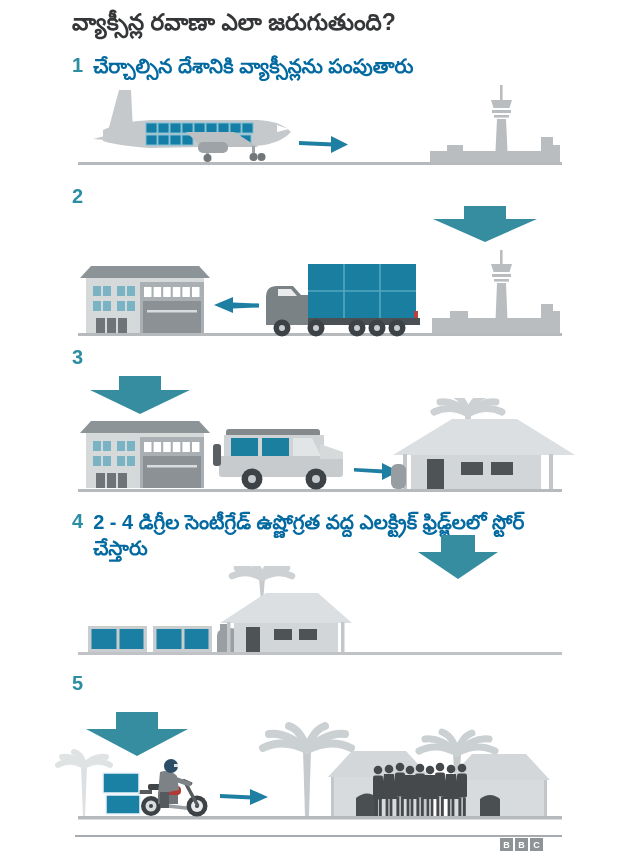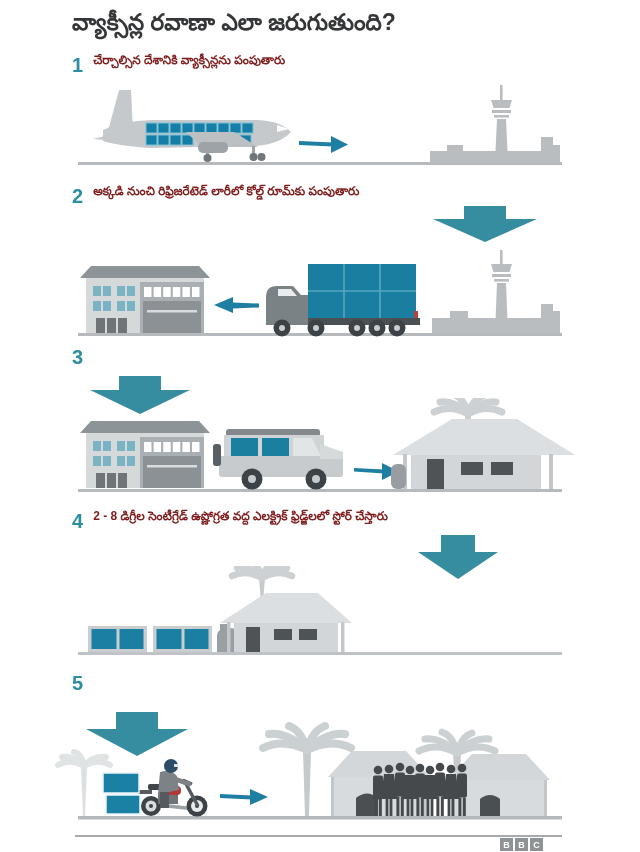--- a/index.html
+++ b/index.html
@@ -3,21 +3,21 @@
 <meta charset="utf-8">
 <style>
   * { margin:0; padding:0; box-sizing:border-box; }
   html,body { background:#ffffff; }
   body { font-family:"Liberation Sans", sans-serif; }
   .canvas { position:relative; width:640px; height:852px; background:#ffffff; overflow:hidden; }
   .title { position:absolute; left:72px; top:8px; width:530px;
            font-size:23px; font-weight:bold; color:#343638; line-height:1.3; }
   .step { position:absolute; left:72px; width:500px; display:flex; align-items:flex-start; gap:10px; }
   .step .num { font-size:20px; font-weight:bold; color:#2b8ea2; line-height:1.2; flex:0 0 auto; }
-  .step .txt { font-size:12px; font-weight:bold; color:#7f1d1d; line-height:1.3; }
+  .step .txt { font-size:20px; font-weight:bold; color:#0369a1; line-height:1.3; }
   .illus { position:absolute; left:0; display:block; }
   .darr  { position:absolute; display:block; }
   .footer-line { position:absolute; left:75px; top:835px; width:487px; height:2px; background:#a7abae; }
   .bbc { position:absolute; left:500px; top:838px; display:flex; gap:2px; }
   .bbc .blk { width:13px; height:13px; background:#8e9396; color:#ffffff;
               font-weight:bold; font-size:9px; display:flex; align-items:center; justify-content:center; }
 </style>
 </head>
 <body>
 
@@ -71,21 +71,20 @@
       <path d="M491,15 h21 l-2.5,8 h-16 Z"></path>
       <rect x="492" y="25" width="19" height="3"></rect>
       <rect x="494" y="30" width="15" height="2.6"></rect>
       <polygon points="497,34 506,34 508,77 495,77"></polygon>
       <polygon points="430,77 430,66 447,66 447,60 463,60 463,66 541,66 541,52 553,52 553,60 560,60 560,77"></polygon>
     </g>
   </svg>
 
   <section class="step" style="top:184px">
     <span class="num">2</span>
-    <span class="txt">అక్కడి నుంచి రిఫ్రిజరేటెడ్ లారీలో కోల్డ్ రూమ్‌కు పంపుతారు</span>
   </section>
 
   <svg class="darr" style="left:433px; top:206px" width="104" height="36" viewBox="0 0 104 36">
     <rect x="31" y="0" width="42" height="14" fill="#378da0"></rect>
     <polygon points="0,13 104,13 52,36" fill="#378da0"></polygon>
   </svg>
 
   <svg class="illus" style="top:248px" width="640" height="95" viewBox="0 0 640 95">
     <rect x="78" y="85" width="484" height="3" fill="#b7babc"></rect>
     <g>
@@ -231,21 +230,21 @@
       <rect x="549" y="56" width="4" height="35" fill="#c3c7c9"></rect>
       <rect x="427" y="61" width="17" height="30" fill="#4e5356"></rect>
       <rect x="461" y="64" width="22" height="13" fill="#4e5356"></rect>
       <rect x="491" y="64" width="22" height="13" fill="#4e5356"></rect>
       <rect x="391" y="66" width="15" height="25" rx="6" fill="#979da0"></rect>
     </g>
   </svg>
 
   <section class="step" style="top:509px">
     <span class="num">4</span>
-    <span class="txt">2 - 8 డిగ్రీల సెంటీగ్రేడ్ ఉష్ణోగ్రత వద్ద ఎలక్ట్రిక్ ఫ్రిడ్జ్‌లలో స్టోర్ చేస్తారు</span>
+    <span class="txt">2 - 4 డిగ్రీల సెంటీగ్రేడ్ ఉష్ణోగ్రత వద్ద ఎలక్ట్రిక్ ఫ్రిడ్జ్‌లలో స్టోర్ చేస్తారు</span>
   </section>
 
   <svg class="darr" style="left:418px; top:535px" width="80" height="44" viewBox="0 0 80 44">
     <rect x="23" y="0" width="34" height="18" fill="#378da0"></rect>
     <polygon points="0,17 80,17 40,44" fill="#378da0"></polygon>
   </svg>
 
   <svg class="illus" style="top:566px" width="640" height="100" viewBox="0 0 640 100">
     <rect x="78" y="86" width="484" height="3" fill="#bfc3c5"></rect>
     <g>

